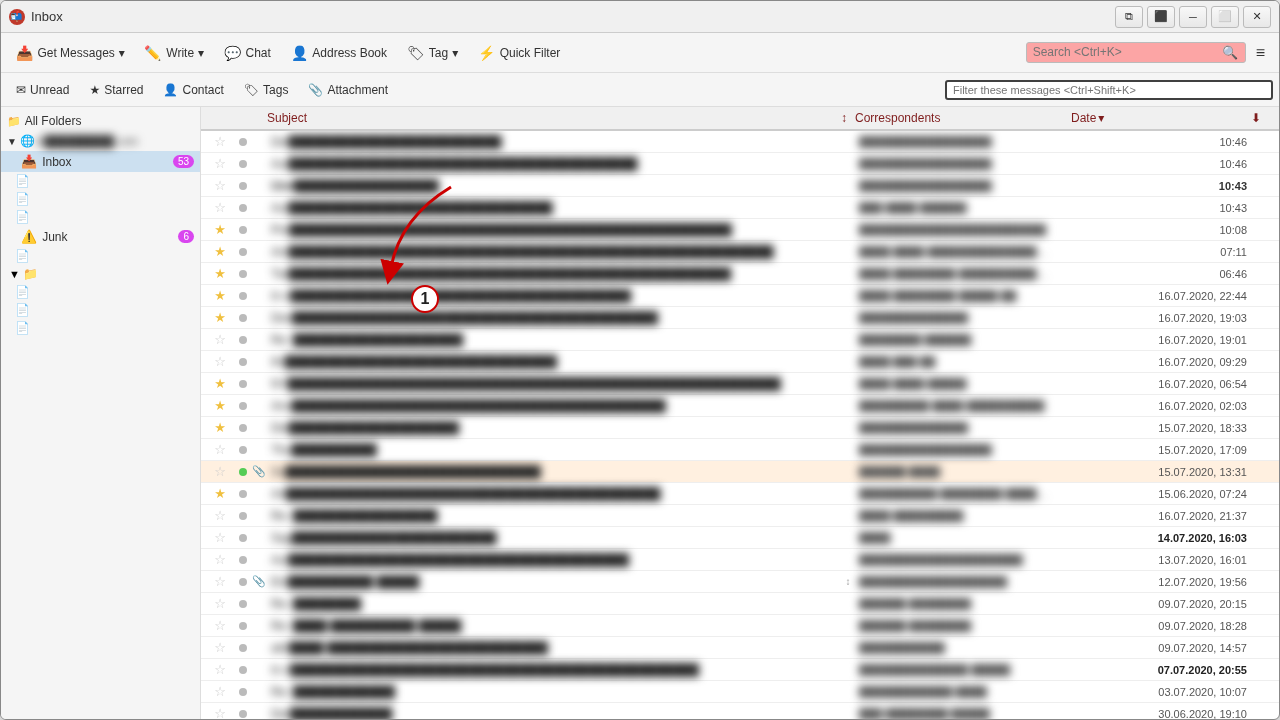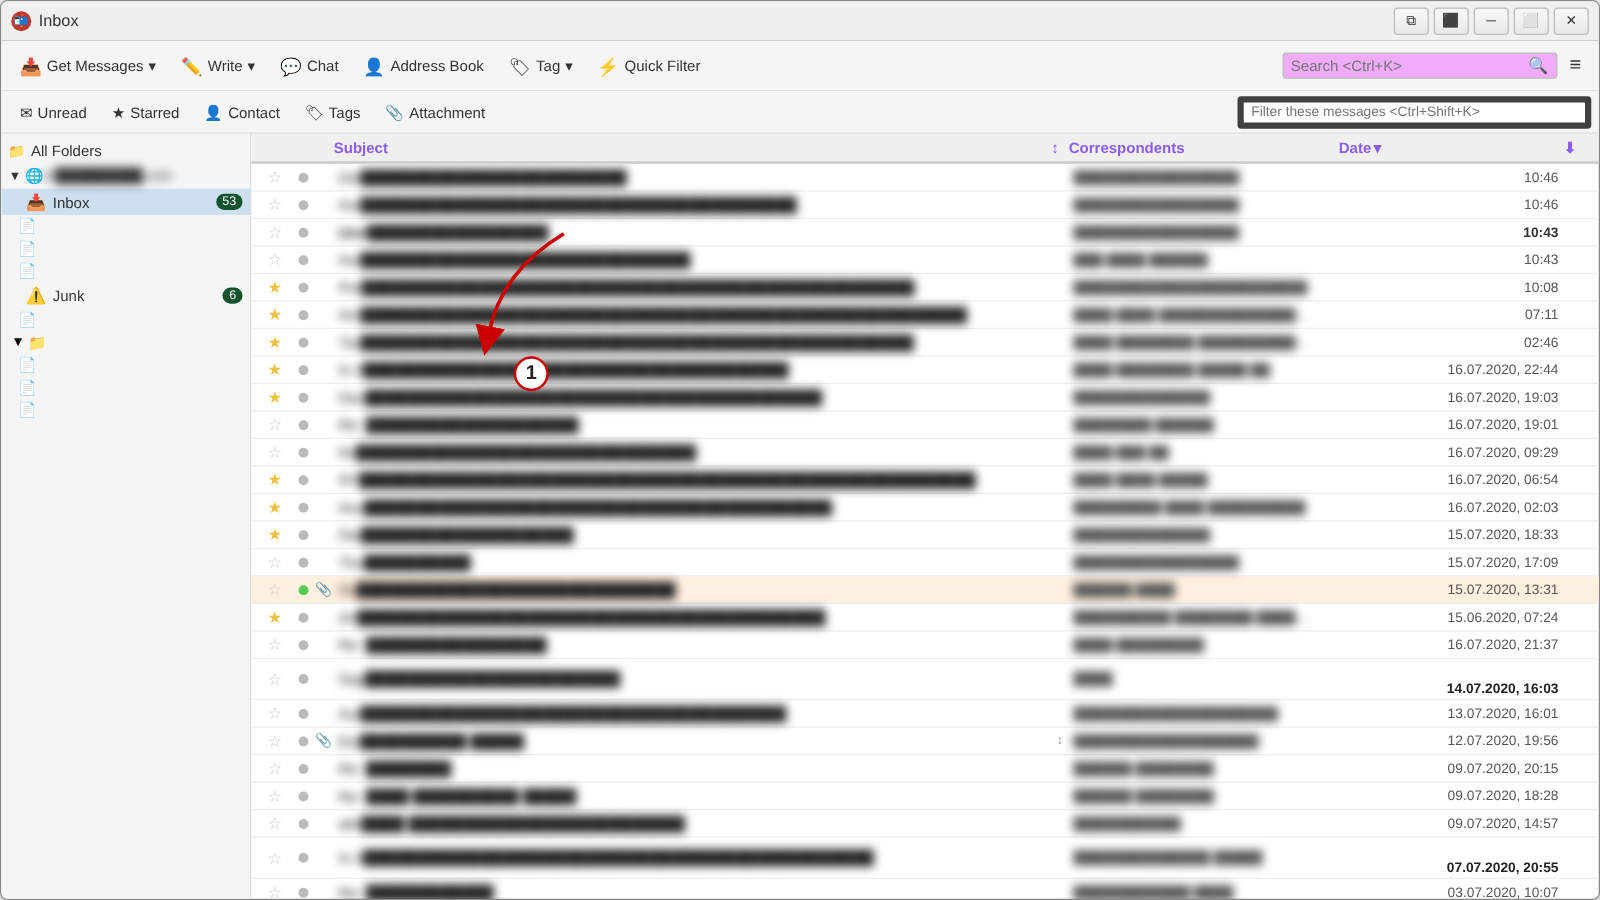--- a/index.html
+++ b/index.html
@@ -82,25 +82,25 @@
       background: transparent;
       border-radius: 3px;
       cursor: pointer;
       font-size: 12px;
       color: #333;
       white-space: nowrap;
     }
     .toolbar-btn .icon { font-size: 14px; }
     .search-box {
       display: flex;
-      align-items: center;
+      align-items: flex-start;
       margin-left: auto;
       border: 1px solid #bbb;
       border-radius: 3px;
-      background: #f0abfc;
+      background: #fca5a5;
       padding: 2px 6px;
       width: 220px;
     }
     .search-box input {
       border: none;
       outline: none;
       font-size: 12px;
       width: 100%;
       background: transparent;
     }
@@ -134,25 +134,25 @@
       background: transparent;
       border-radius: 3px;
       cursor: pointer;
       font-size: 12px;
       color: #333;
     }
     .filter-search {
       margin-left: auto;
       display: flex;
       align-items: center;
-      border: 5px solid #404040;
+      border: 2px solid #404040;
       border-radius: 3px;
       background: white;
       padding: 2px 6px;
-      width: 283px;
+      width: 328px;
     }
     .filter-search input {
       border: none;
       outline: none;
       font-size: 11px;
       width: 100%;
       background: transparent;
     }
 
     
@@ -184,21 +184,21 @@
       align-items: center;
       padding: 3px 6px 3px 20px;
       font-size: 12px;
       cursor: pointer;
       color: #333;
     }
     .sidebar-item.active { background: #cce0f0; }
     .sidebar-item .item-icon { margin-right: 5px; font-size: 13px; }
     .sidebar-item .badge {
       margin-left: auto;
-      background: #14532d;
+      background: #d946ef;
       color: white;
       border-radius: 10px;
       padding: 1px 5px;
       font-size: 10px;
     }
     .folder-icon { margin-right: 4px; font-size: 11px; }
     .chevron { margin-right: 3px; font-size: 10px; }
     .junk-icon { color: #e67e22; }
     .small-icon-item {
       display: flex;
@@ -215,22 +215,22 @@
       overflow: hidden;
     }
     .email-list-header {
       display: grid;
       grid-template-columns: 30px 16px 16px 1fr 14px 200px 16px 180px 24px;
       align-items: center;
       padding: 4px 4px;
       background: #f0f0f0;
       border-bottom: 2px solid #ccc;
       font-size: 12px;
-      font-weight: bold;
-      color: #8b5cf6;
+      font-weight: normal;
+      color: #7f1d1d;
       flex-shrink: 0;
       user-select: none;
     }
     .email-list-body {
       flex: 1;
       overflow-y: auto;
     }
     .email-row {
       display: grid;
       grid-template-columns: 30px 16px 16px 1fr 14px 200px 16px 180px 24px;
@@ -270,21 +270,21 @@
       background: #bbb;
       display: inline-block;
     }
     .status-dot.green { background: #5c5; }
     .date-cell {
       text-align: right;
       color: #555;
       font-size: 11px;
       padding-right: 4px;
     }
-    .date-cell.bold-date { font-weight: bold; color: #222; margin-top: 16px; }
+    .date-cell.bold-date { font-weight: bold; color: #222; }
     .scroll-cell { text-align: center; font-size: 11px; color: #999; }
     .blurred {
       filter: blur(4px);
       user-select: none;
     }
     .col-header {
       cursor: pointer;
       display: flex; align-items: center; gap: 2px;
     }
 
@@ -551,21 +551,21 @@
       <div class="scroll-cell"></div>
     </div>
           <div class="email-row">
       <div class="star-cell starred">★</div>
       <div class="status-cell"><span class="status-dot"></span></div>
       <div class="attachment-cell"></div>
       <div class="subject-cell blurred">Twi████████████████████████████████████████████████████</div>
       <div class="thread-cell"></div>
       <div class="correspondent-cell blurred">████ ████████ █████████████</div>
       <div class="status-cell"></div>
-      <div class="date-cell">02:46</div>
+      <div class="date-cell">06:46</div>
       <div class="scroll-cell"></div>
     </div>
           <div class="email-row">
       <div class="star-cell starred">★</div>
       <div class="status-cell"><span class="status-dot"></span></div>
       <div class="attachment-cell"></div>
       <div class="subject-cell blurred">In d████████████████████████████████████████</div>
       <div class="thread-cell"></div>
       <div class="correspondent-cell blurred">████ ████████ █████ ██</div>
       <div class="status-cell"></div>

